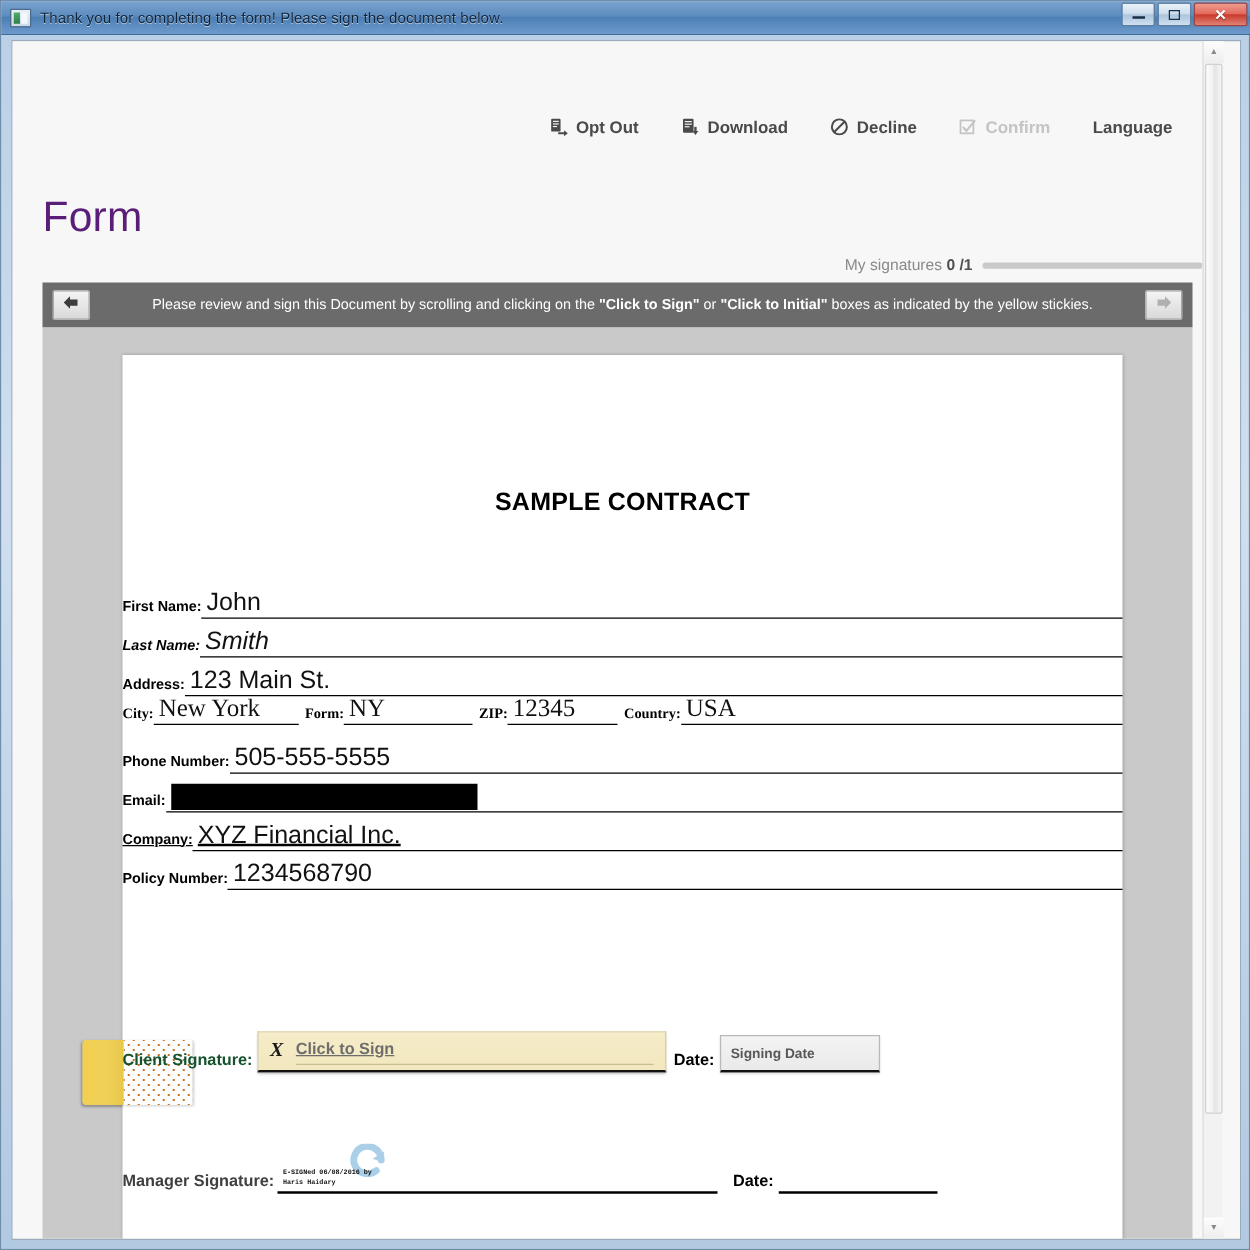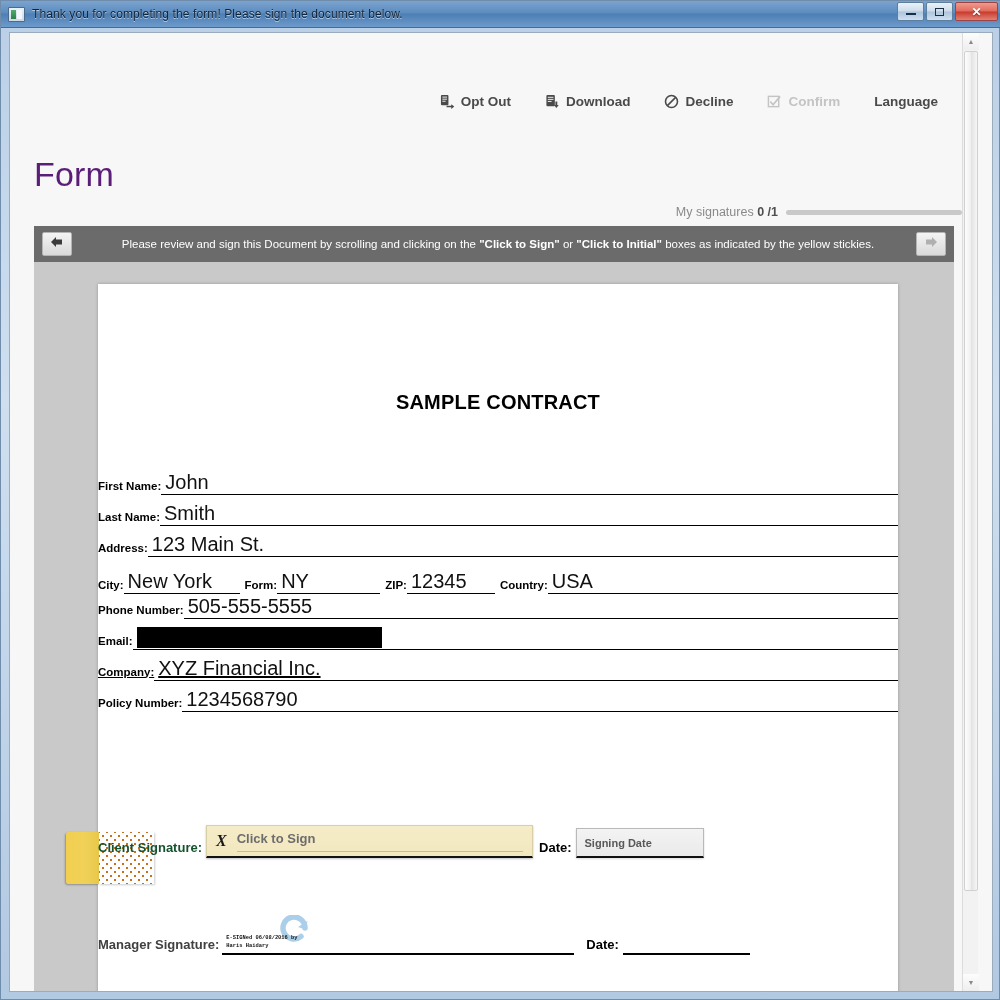--- a/index.html
+++ b/index.html
@@ -195,21 +195,21 @@
     box-shadow: 0 1px 2px rgba(0,0,0,0.25);
     display: flex; align-items: center; position: relative;
   }
   #cts-x {
     font-size: 16px; font-weight: bold; font-style: italic;
     color: #1a1a1a; margin-left: 9px; margin-right: 10px;
     font-family: "Liberation Serif", serif;
   }
   #cts-text {
     font-size: 13px; font-weight: bold; color: #6d6d6d;
-    border-bottom: 1px solid #c9bd93; flex: 1; padding-bottom: 5px; margin-right: 9px;
+    border-bottom: 1px solid #c9bd93; flex: 1; padding-bottom: 5px; margin-right: 9px; text-decoration: underline;
   }
   #date-label { font-size: 13px; font-weight: bold; color: #000; padding-bottom: 3px; margin-left: 6px; white-space: nowrap; }
   #signingdate {
     width: 128px; height: 30px; margin-left: 4px;
     background: linear-gradient(to bottom, #f3f3f3, #eaeaea);
     border: 1px solid #b9b9b9; border-bottom: 2px solid #111;
     display: flex; align-items: center;
     box-shadow: 0 1px 2px rgba(0,0,0,0.15);
   }
   #signingdate span { font-size: 11px; font-weight: bold; color: #585858; margin-left: 8px; }
@@ -366,35 +366,35 @@
 
           <div id="contract-title">SAMPLE CONTRACT</div>
 
           <div class="frow" style="top:180px;">
             <span class="flabel">First Name:</span>
             <span class="fline">
                 <span class="fval">John</span>
               </span>
           </div>
 
-          <div class="frow" style="top:211px;">
+          <div class="frow" style="top:211px;font-style:italic;">
             <span class="flabel">Last Name:</span>
             <span class="fline">
                 <span class="fval">Smith</span>
               </span>
           </div>
 
           <div class="frow" style="top:242px;">
             <span class="flabel">Address:</span>
             <span class="fline">
                 <span class="fval">123 Main St.</span>
               </span>
           </div>
 
-          <div class="frow" style="top:279px;">
+          <div class="frow" style="top:265px;font-family:Liberation Serif, serif;">
             <span class="flabel">City:</span>
             <span class="fline fixed" style="width:116px;">
                 <span class="fval">New York</span>
               </span>
             <span class="flabel" style="margin-left:5px;">Form:</span>
             <span class="fline fixed" style="width:103px;">
                 <span class="fval">NY</span>
               </span>
             <span class="flabel" style="margin-left:5px;">ZIP:</span>
             <span class="fline fixed" style="width:88px;">

